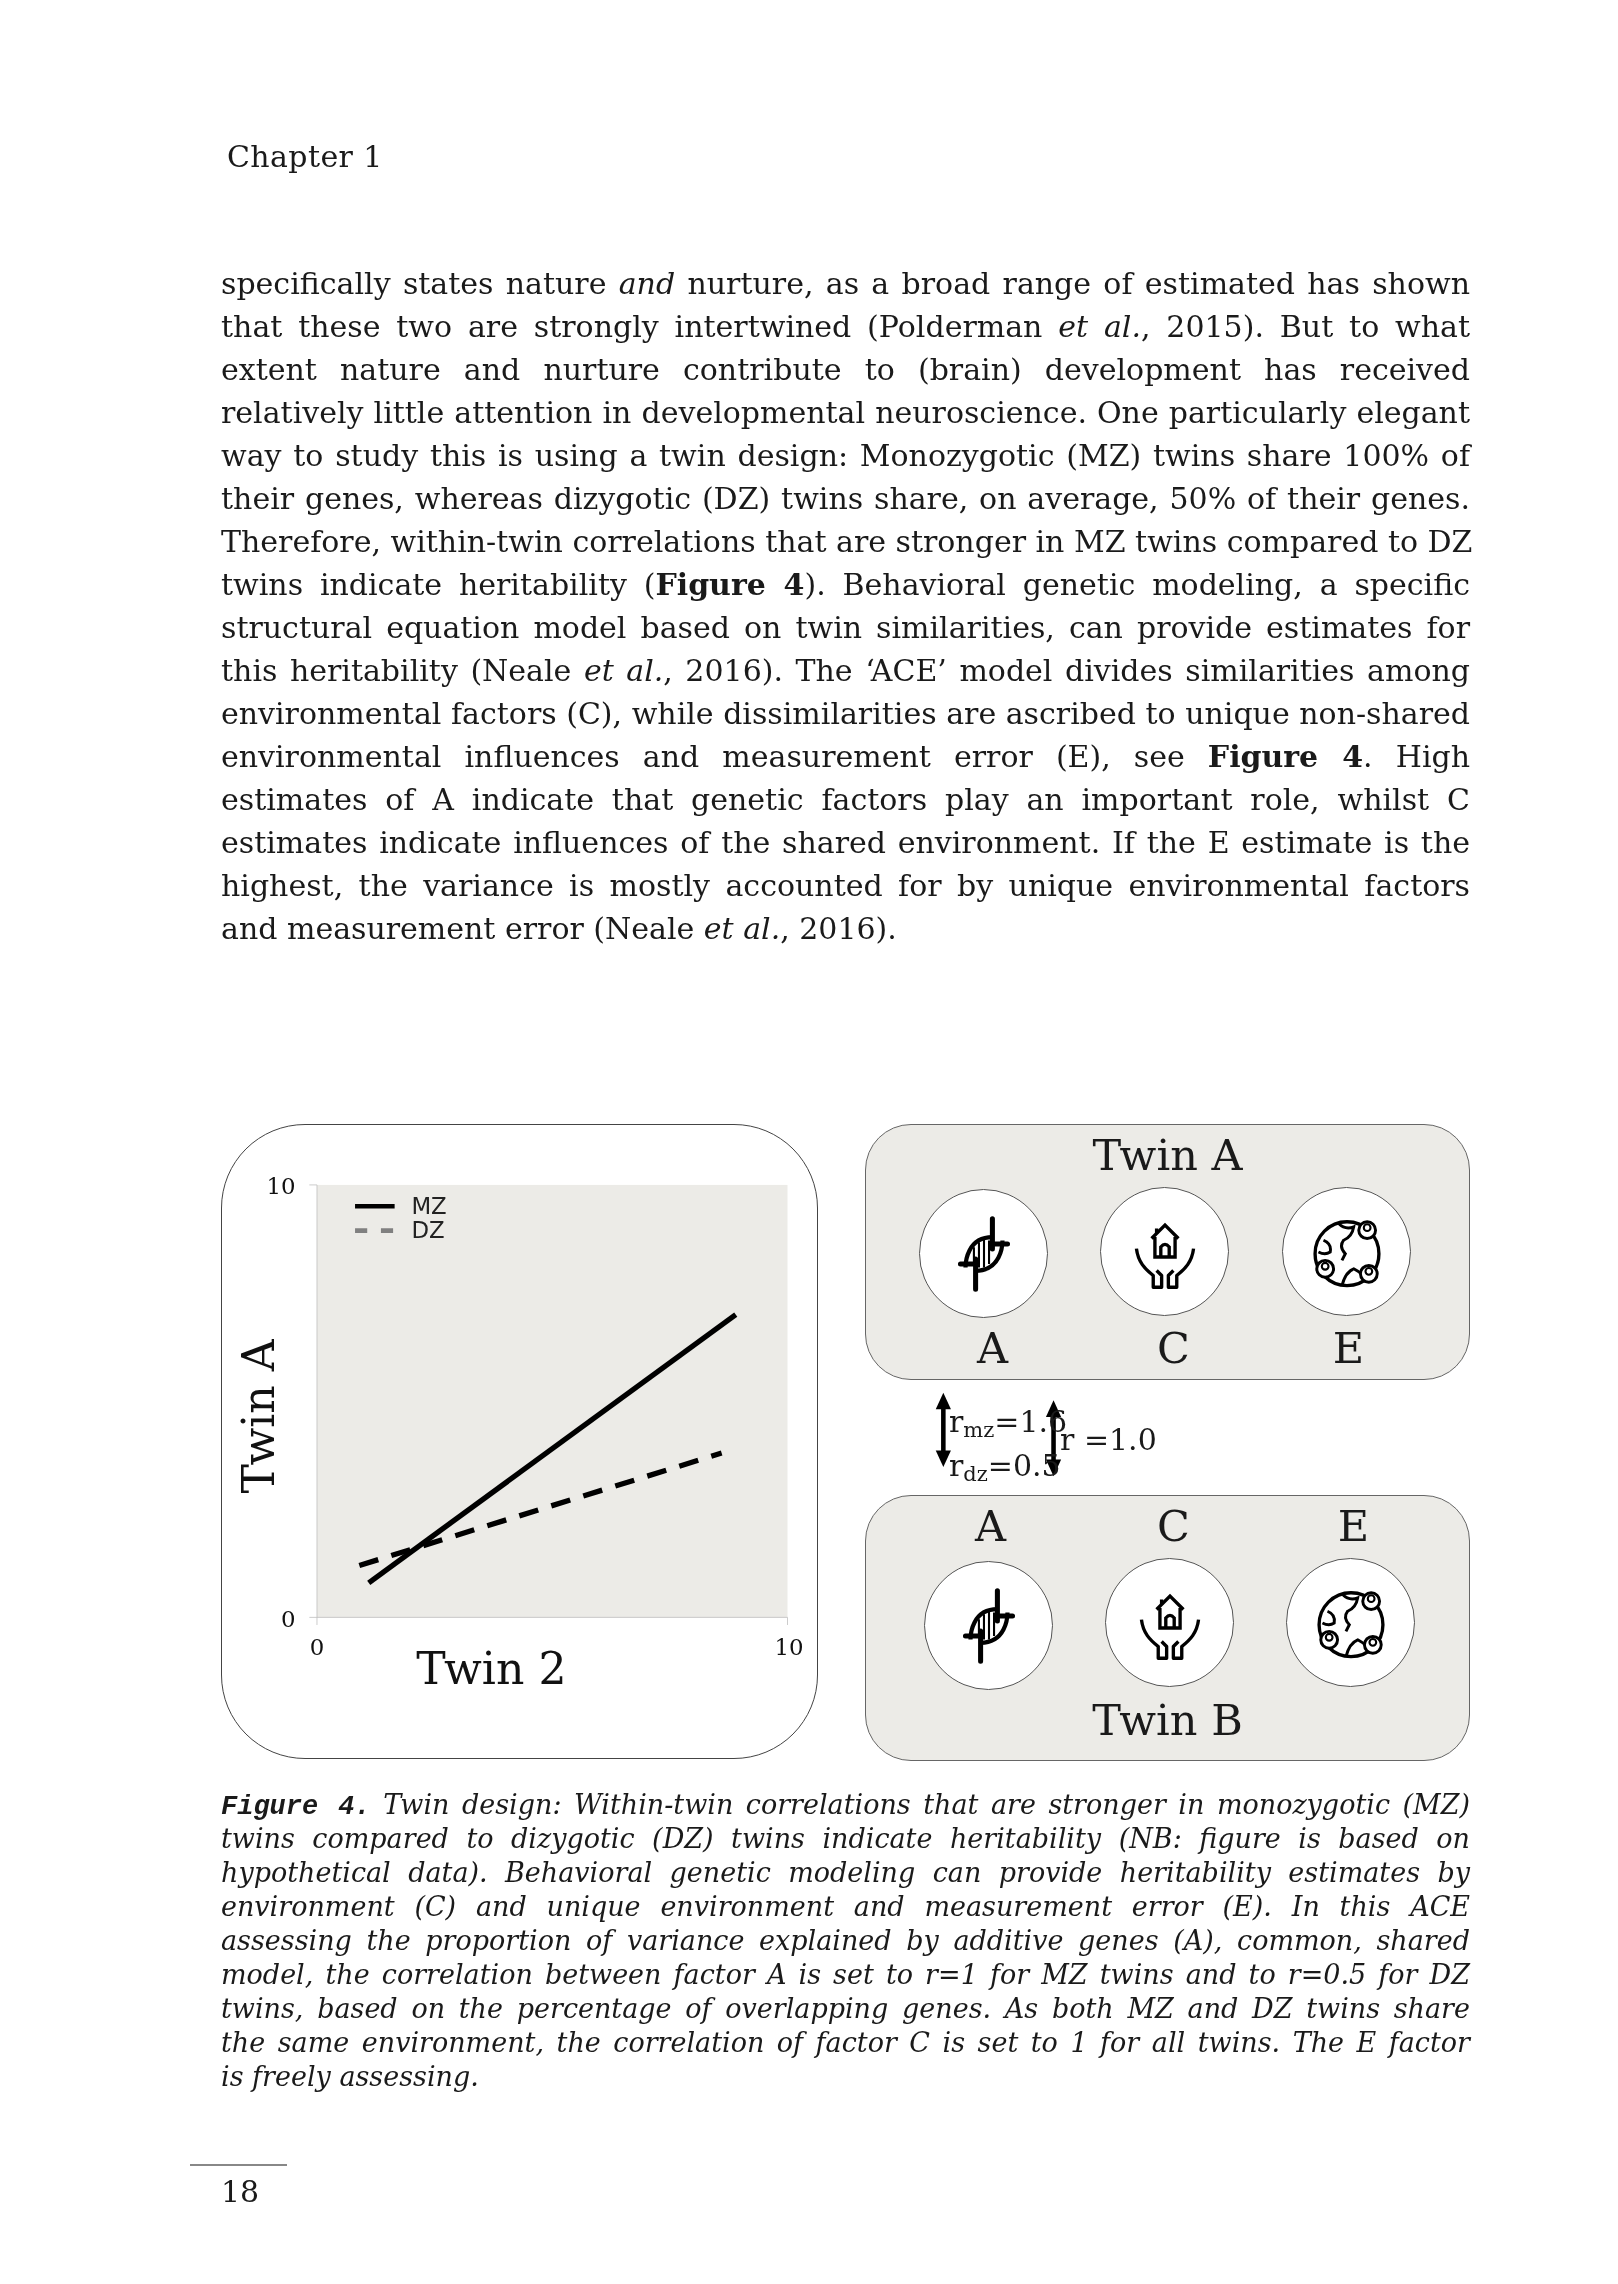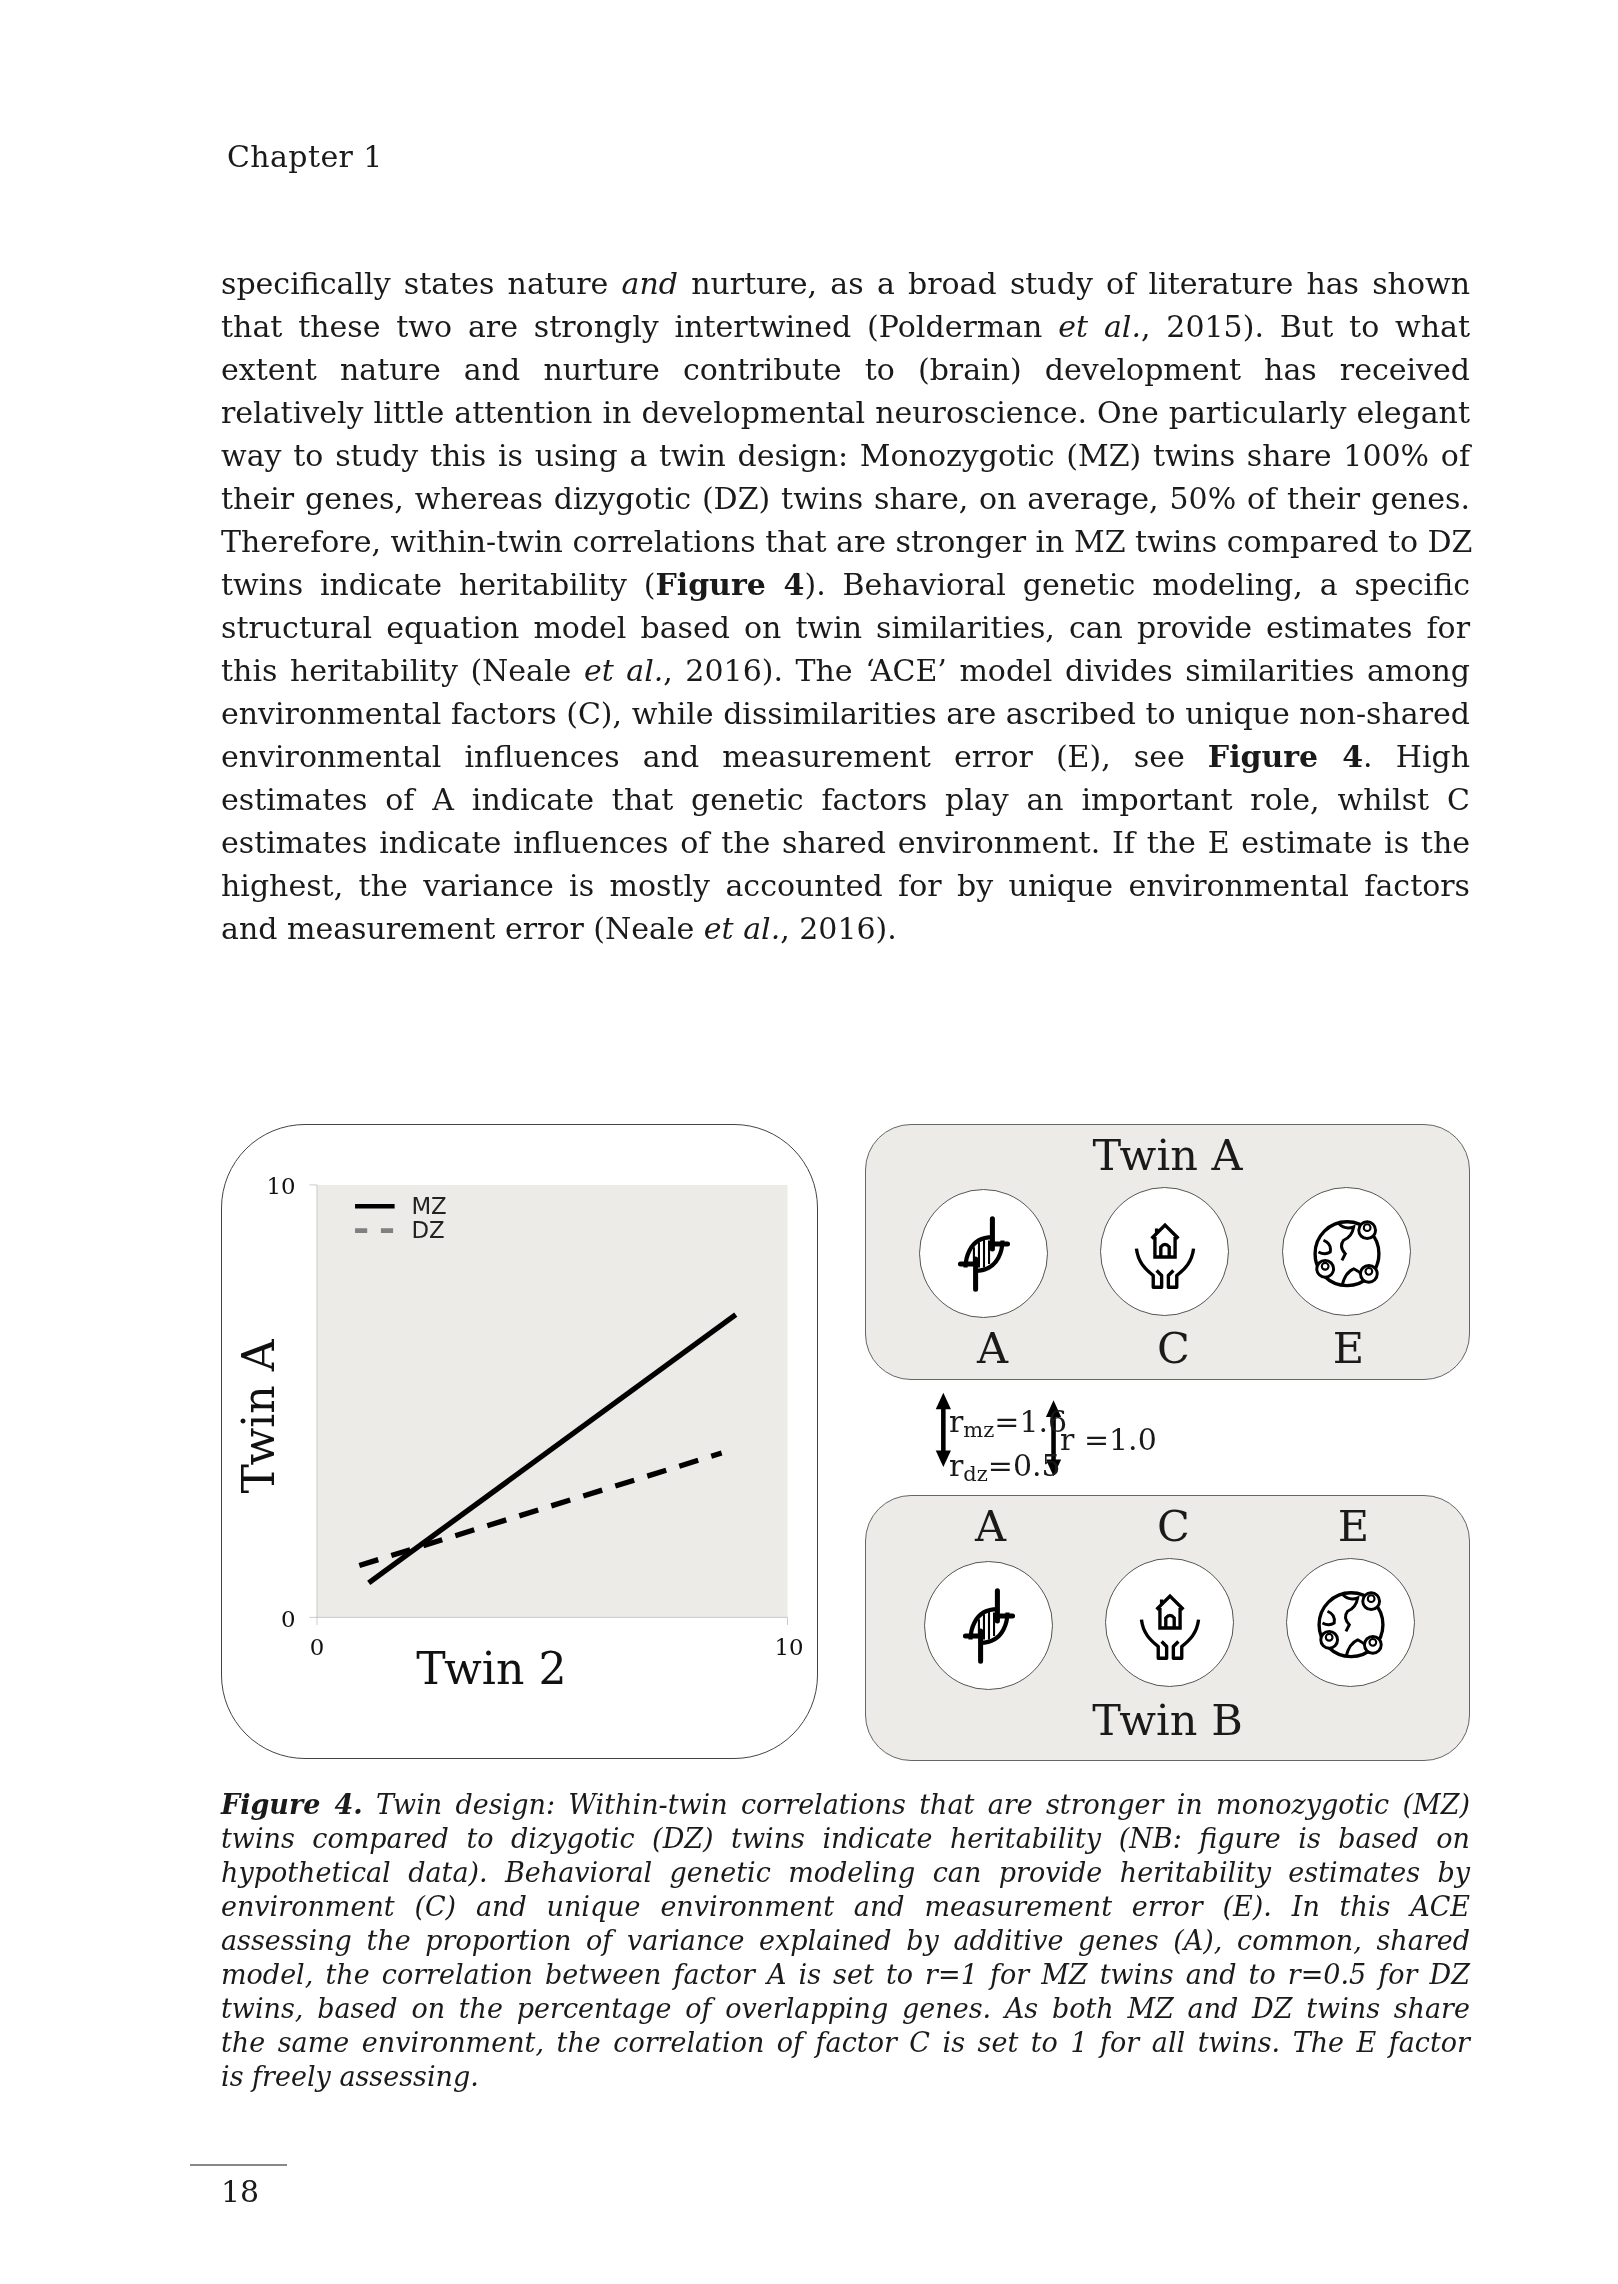--- a/index.html
+++ b/index.html
@@ -20,31 +20,31 @@
   .factor-letter { position: absolute; font-size: 43px; width: 61px; text-align: center; }
   .icon-circle { position: absolute; width: 129px; height: 129px; border-radius: 50%; background: #fff;
                  border: 1.5px solid #555; box-sizing: border-box; display: flex; align-items: center; justify-content: center; }
   .icon-circle svg { width: 84px; height: 84px; }
   .corr-label { position: absolute; font-size: 30px; line-height: 35px; }
   .corr-label sub { font-size: 21px; vertical-align: -4.6px; }
   .caption { position: absolute; left: 221px; top: 1788px; width: 1249px; font-size: 27px; line-height: 34px;
              font-style: italic; }
   .caption .line { display: block; text-align: justify; text-align-last: justify; white-space: nowrap; height: 34px; }
   .caption .line.last { text-align-last: left; }
-  .caption b { font-weight: bold; }
+  .caption b { font-weight: bold; font-family: Liberation Mono, monospace; }
   .footer-rule { position: absolute; left: 190px; top: 2164px; width: 97px; height: 1.5px; background: #888; }
   .page-number { position: absolute; left: 221px; top: 2174px; font-size: 30px; }
 </style>
 </head>
 <body>
 
 <div class="running-head">Chapter 1</div>
 
 <div class="body-text" id="body-text">
-    <span class="line"><span>specifically states nature </span><i>and</i><span> nurture, as a broad study of literature has shown</span></span>
+    <span class="line"><span>specifically states nature </span><i>and</i><span> nurture, as a broad range of estimated has shown</span></span>
     <span class="line"><span>that these two are strongly intertwined (Polderman </span><i>et al.</i><span>, 2015). But to what</span></span>
     <span class="line"><span>extent nature and nurture contribute to (brain) development has received</span></span>
     <span class="line"><span>relatively little attention in developmental neuroscience. One particularly elegant</span></span>
     <span class="line"><span>way to study this is using a twin design: Monozygotic (MZ) twins share 100% of</span></span>
     <span class="line"><span>their genes, whereas dizygotic (DZ) twins share, on average, 50% of their genes.</span></span>
     <span class="line"><span>Therefore, within-twin correlations that are stronger in MZ twins compared to DZ</span></span>
     <span class="line"><span>twins indicate heritability (</span><b>Figure 4</b><span>). Behavioral genetic modeling, a specific</span></span>
     <span class="line"><span>structural equation model based on twin similarities, can provide estimates for</span></span>
     <span class="line"><span>this heritability (Neale </span><i>et al.</i><span>, 2016). The ‘ACE’ model divides similarities among</span></span>
     <span class="line"><span>environmental factors (C), while dissimilarities are ascribed to unique non-shared</span></span>

